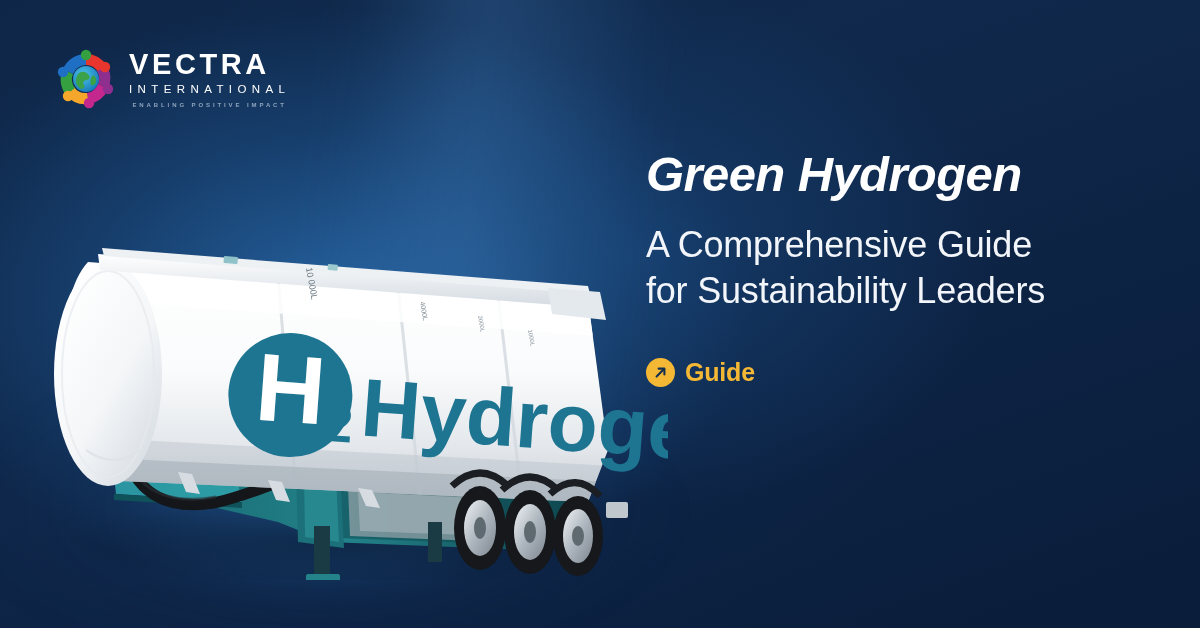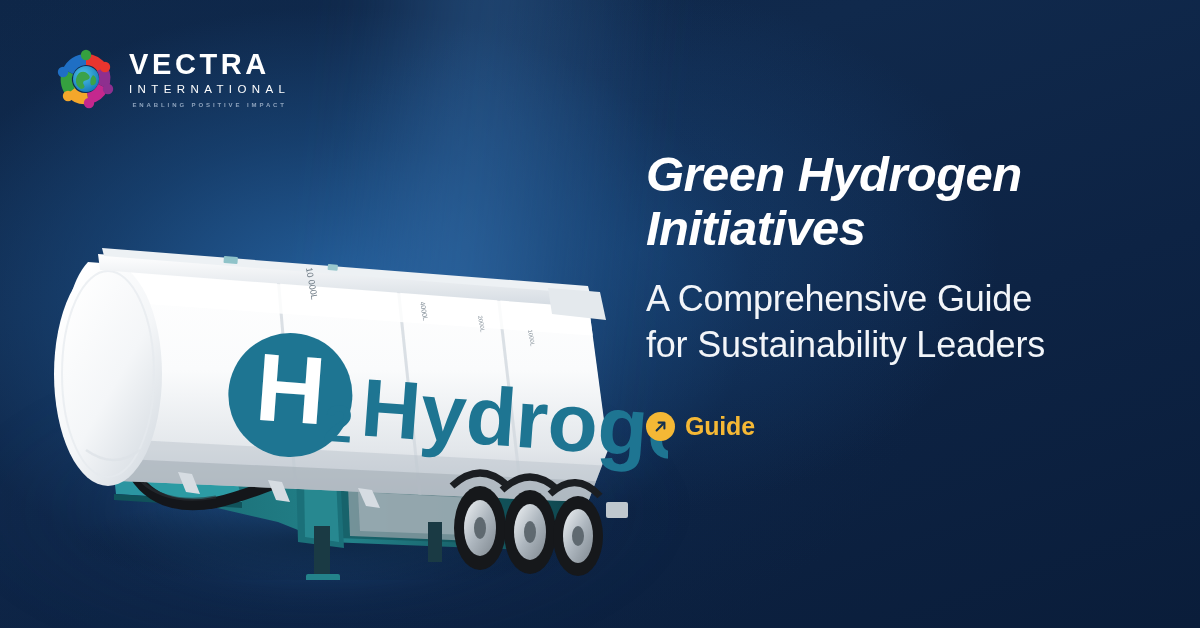--- a/index.html
+++ b/index.html
@@ -260,21 +260,20 @@
     <div class="logo-words">
       <div class="logo-name">VECTRA</div>
       <div class="logo-sub">INTERNATIONAL</div>
       <div class="logo-tag">ENABLING POSITIVE IMPACT</div>
     </div>
   </div>
 
   <div class="panel">
     <h1 class="headline">
       <span>Green Hydrogen</span><br>
-      <span>Initiatives</span>
     </h1>
     <p class="subhead">
       <span>A Comprehensive Guide</span><br>
       <span>for Sustainability Leaders</span>
     </p>
 
     <div class="badge">
       <span class="badge-icon">
         <svg width="17" height="17" viewBox="0 0 17 17" xmlns="http://www.w3.org/2000/svg">
           <path d="M4.6 12.4 L12.0 5.0" stroke="#14304F" stroke-width="2.1" stroke-linecap="round"></path>

